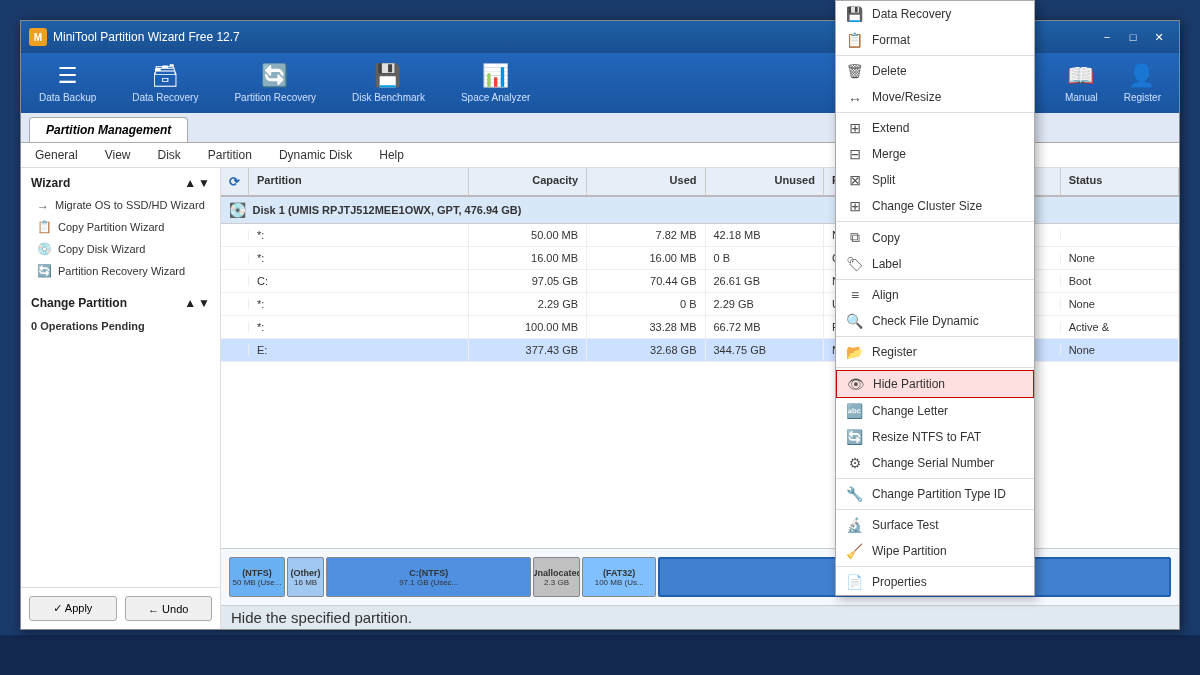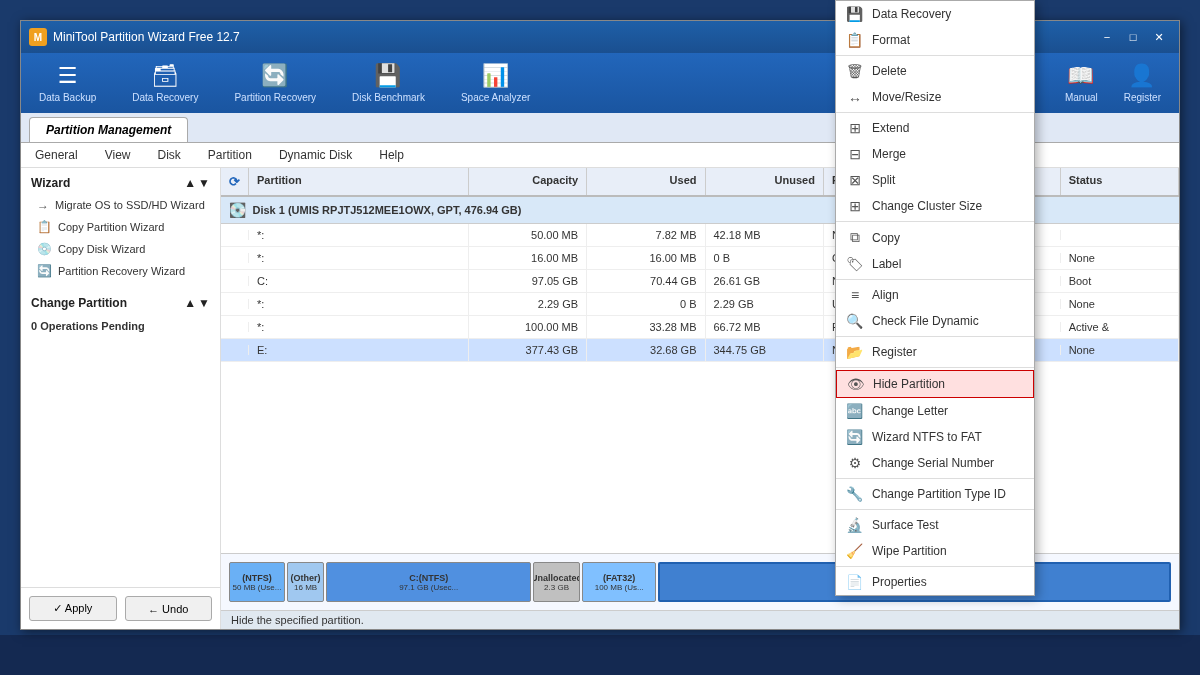--- a/index.html
+++ b/index.html
@@ -91,21 +91,21 @@
     .disk-seg.ntfs { background: #6ab0f5; }
     .disk-seg.other { background: #a0c8f0; }
     .disk-seg.csys { background: #5090e0; }
     .disk-seg.unalloc { background: #c0c0c0; }
     .disk-seg.fat32 { background: #80c0ff; }
     .disk-seg.ntfs-e { background: #4080d0; border: 2px solid #2060b0; }
     .disk-seg-label { font-weight: bold; font-size: 9px; }
     .disk-seg-sub { font-size: 8px; }
 
     
-    .status-bar { background: #e0e8f0; padding: 3px 10px; font-size: 11px; color: #333; border-top: 1px solid #ccc; flex-shrink: 0; }
+    .status-bar { background: #e0e8f0; padding: 3px 10px; font-size: 15px; color: #333; border-top: 1px solid #ccc; flex-shrink: 0; }
 
     
     .context-menu { position: absolute; top: 0; left: 835px; width: 200px; background: white; border: 1px solid #aaa; box-shadow: 3px 3px 10px rgba(0,0,0,0.3); z-index: 100; }
     .ctx-item { display: flex; align-items: center; gap: 8px; padding: 5px 10px; font-size: 12px; color: #333; cursor: pointer; }
     .ctx-item.highlighted { background: #ffe0e0; border: 1px solid #cc0000; }
     .ctx-icon { font-size: 14px; width: 18px; text-align: center; color: #555; }
     .ctx-separator { height: 1px; background: #ddd; margin: 2px 0; }
 
     .refresh-icon { font-size: 13px; color: #2266bb; margin-right: 4px; }
   </style>
@@ -394,21 +394,21 @@
     <div class="ctx-item highlighted">
       <span class="ctx-icon">👁</span>
       <span>Hide Partition</span>
     </div>
     <div class="ctx-item">
       <span class="ctx-icon">🔤</span>
       <span>Change Letter</span>
     </div>
     <div class="ctx-item">
       <span class="ctx-icon">🔄</span>
-      <span>Wizard NTFS to FAT</span>
+      <span>Resize NTFS to FAT</span>
     </div>
     <div class="ctx-item">
       <span class="ctx-icon">⚙</span>
       <span>Change Serial Number</span>
     </div>
     <div class="ctx-separator"></div>
     <div class="ctx-item">
       <span class="ctx-icon">🔧</span>
       <span>Change Partition Type ID</span>
     </div>

